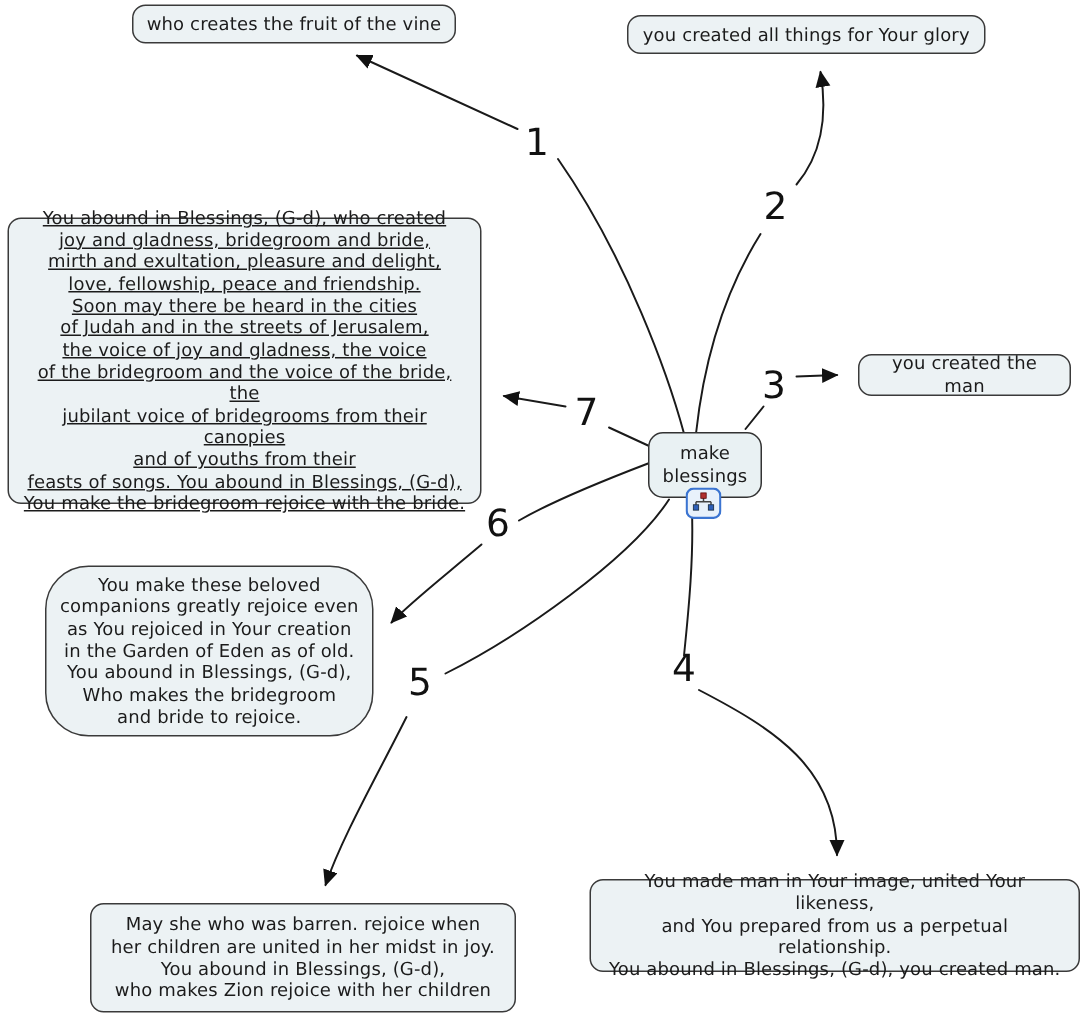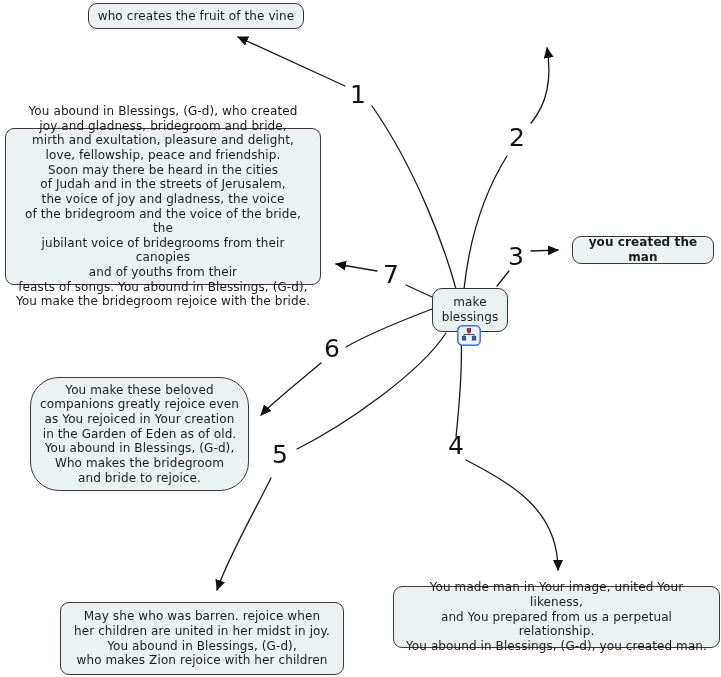--- a/index.html
+++ b/index.html
@@ -10,25 +10,25 @@
   #edges{position:absolute;left:0;top:0;width:721px;height:677px;z-index:1;}
   .mnode{
     position:absolute;z-index:2;box-sizing:border-box;
     background:#ecf2f4;border:1px solid #3a3a3a;border-radius:9px;
     display:flex;align-items:center;justify-content:center;
     text-align:center;font-size:12px;line-height:1.22;letter-spacing:.1px;
     white-space:pre-line;padding:12px 8px;color:#1b1b1b;
   }
   .b1{left:88px;top:3px;width:216px;height:26px;}
   .b2{left:418px;top:10px;width:239px;height:26px;}
-  .b3{left:572px;top:236px;width:142px;height:28px;font-weight:bold;}
+  .b3{left:572px;top:236px;width:142px;height:28px;}
   .b4{left:393px;top:586px;width:327px;height:62px;}
   .b5{left:60px;top:602px;width:284px;height:73px;}
   .b6{left:30px;top:377px;width:219px;height:114px;border-radius:29px;}
-  .b7{left:5px;top:128px;width:316px;height:157px;}
+  .b7{left:5px;top:145px;width:316px;height:191px;text-decoration:underline;}
   .center-node{
     left:432px;top:288px;width:76px;height:44px;border-radius:10px;
     border:1.4px solid #333;background:#e9f1f3;
   }
   .num{
     position:absolute;z-index:2;font-size:25px;color:#111;
     font-family:"DejaVu Sans","Liberation Sans",sans-serif;line-height:1;
   }
   .n1{left:350px;top:82px;} .n2{left:509px;top:125px;} .n3{left:508px;top:244px;}
   .n4{left:448px;top:433px;} .n5{left:272px;top:442px;} .n6{left:324px;top:336px;}
@@ -67,20 +67,21 @@
 
       <path d="M 432,309 C 398,322 365,336 346,347"></path>
       <path d="M 321,363 C 295,385 272,403 261,415" marker-end="url(#ah)"></path>
 
       <path d="M 432,297 L 406,285"></path>
       <path d="M 377,271 L 336,264" marker-end="url(#ah)"></path>
     </g>
   </svg>
 
   <div class="mnode b1">who creates the fruit of the vine</div>
+  <div class="mnode b2">you created all things for Your glory</div>
   <div class="mnode b3">you created the man</div>
   <div class="mnode b4">You made man in Your image, united Your likeness,
 and You prepared from us a perpetual relationship.
 You abound in Blessings, (G-d), you created man.</div>
   <div class="mnode b5">May she who was barren. rejoice when
 her children are united in her midst in joy.
 You abound in Blessings, (G-d),
 who makes Zion rejoice with her children</div>
   <div class="mnode b6">You make these beloved
 companions greatly rejoice even

